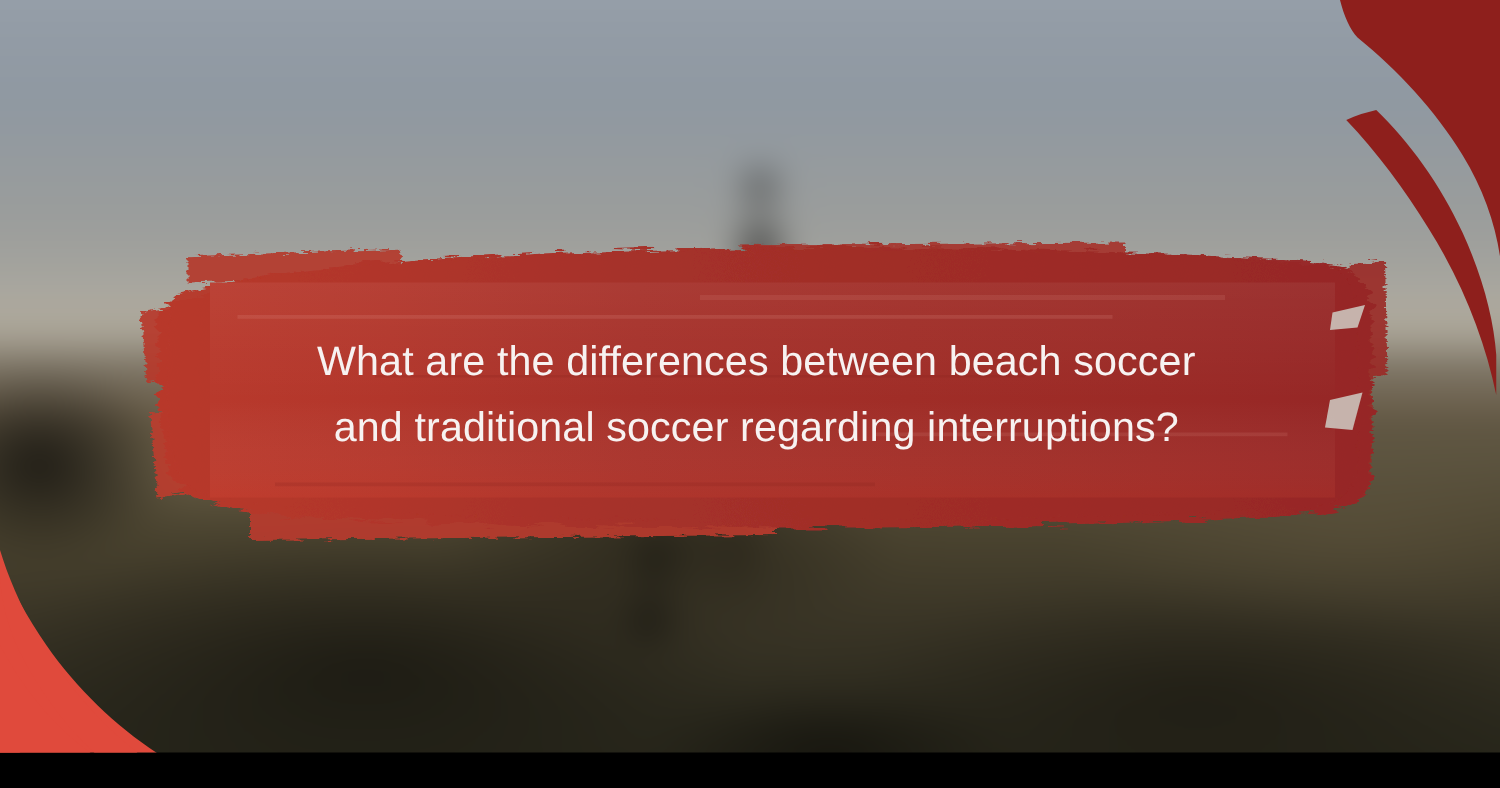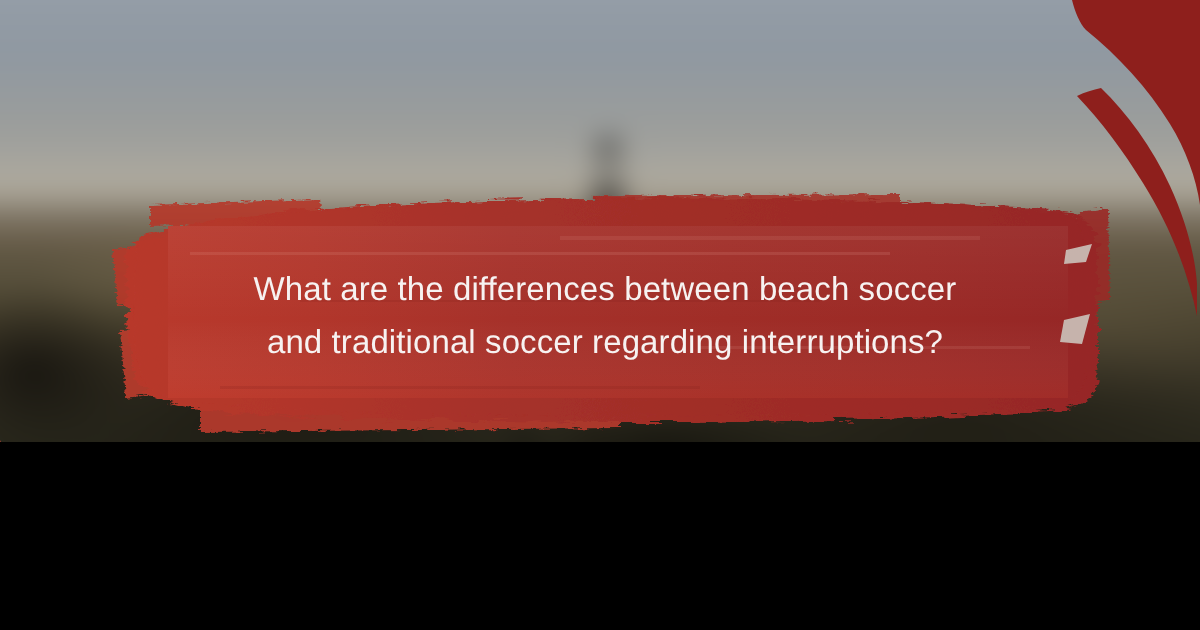--- a/index.html
+++ b/index.html
@@ -7,21 +7,21 @@
     width:1200px; height:630px;
     overflow:hidden;
     background:#000;
     font-family:"DejaVu Sans", sans-serif;
   }
 
   
   .card {
     position:relative;
     width:1200px;
-    height:442px;
+    height:602px;
     overflow:hidden;
   }
 
   
   .photo {
     position:absolute;
     inset:-40px;                 
     overflow:hidden;
   }
   

